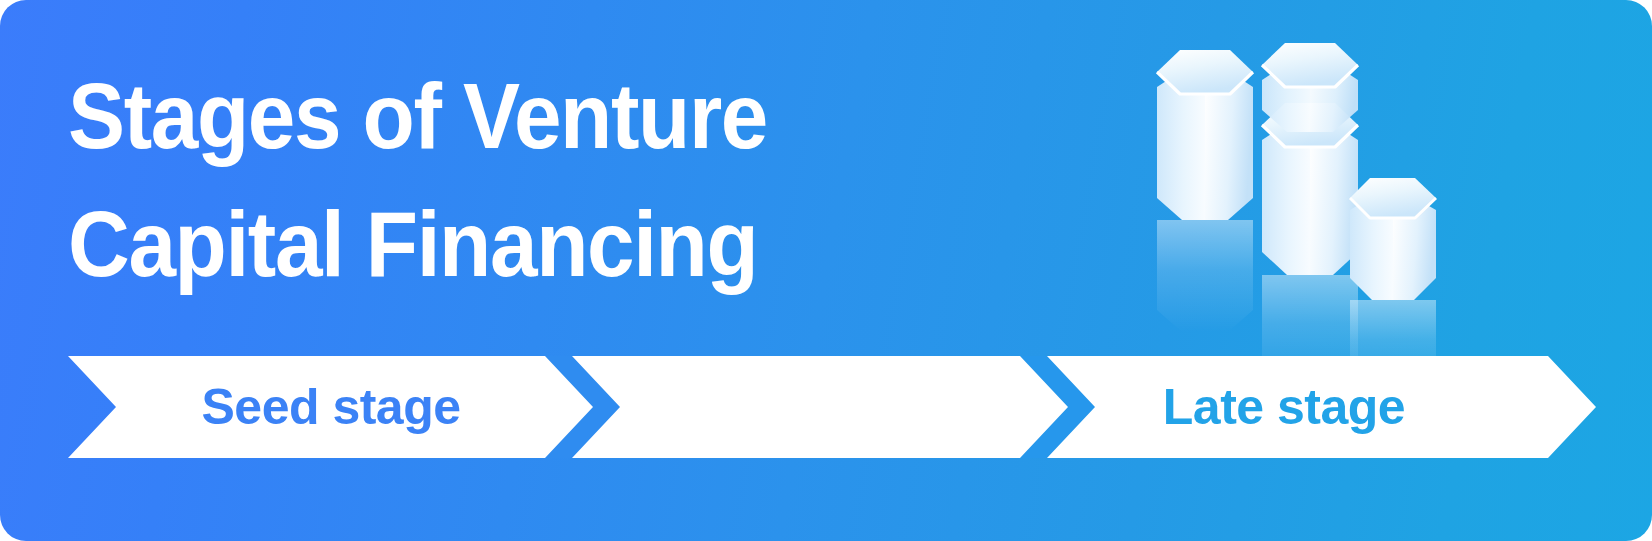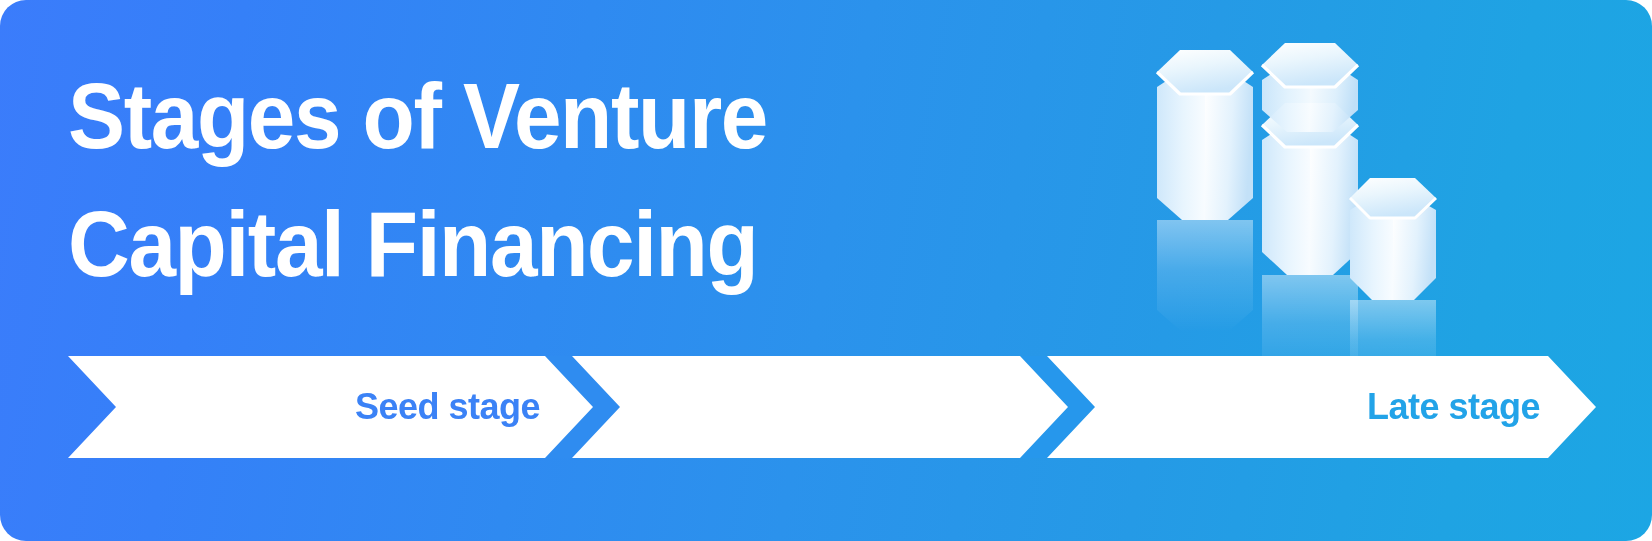--- a/index.html
+++ b/index.html
@@ -70,28 +70,28 @@
   }
   #ribbon svg { display: block; width: 100%; height: 100%; }
 
   .stage-label {
     position: absolute;
     top: 356px;
     height: 106px;
     line-height: 102px;
     font-family: "Liberation Sans", sans-serif;
     font-weight: bold;
-    font-size: 36px;
+    font-size: 50px;
     letter-spacing: -0.5px;
     white-space: nowrap;
-    text-align: right;
+    text-align: center;
   }
   #stage-label-0 { left: 122px;  width: 418px; color: #3b82f6; }
   #stage-label-1 { left: 610px;  width: 418px; color: #2790ee; }
-  #stage-label-2 { left: 1122px; width: 418px; color: #22a3e8; }
+  #stage-label-2 { left: 1075px; width: 418px; color: #22a3e8; }
 </style>
 </head>
 <body>
 
 <div id="banner-root">
 
   <div id="illustration">
     <svg viewBox="0 0 360 350" xmlns="http://www.w3.org/2000/svg">
       <defs>
         <linearGradient id="topFace" x1="0" y1="0" x2="0.35" y2="1">

